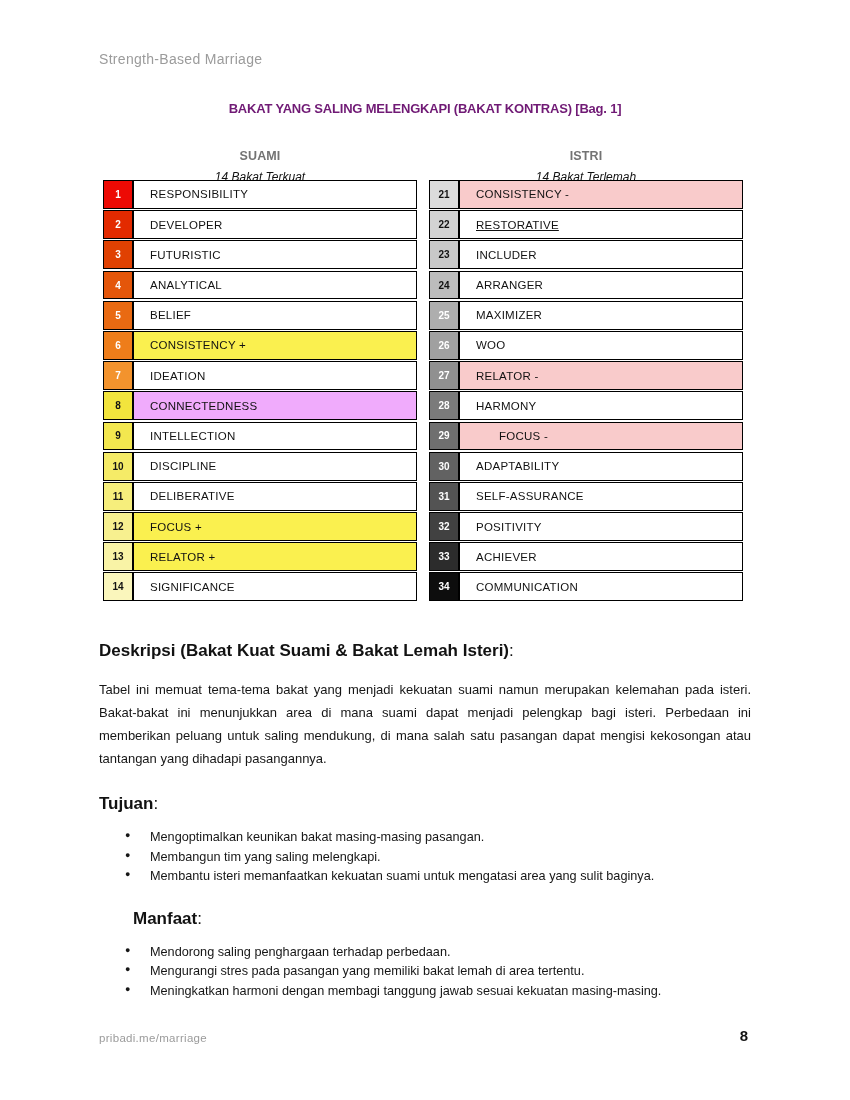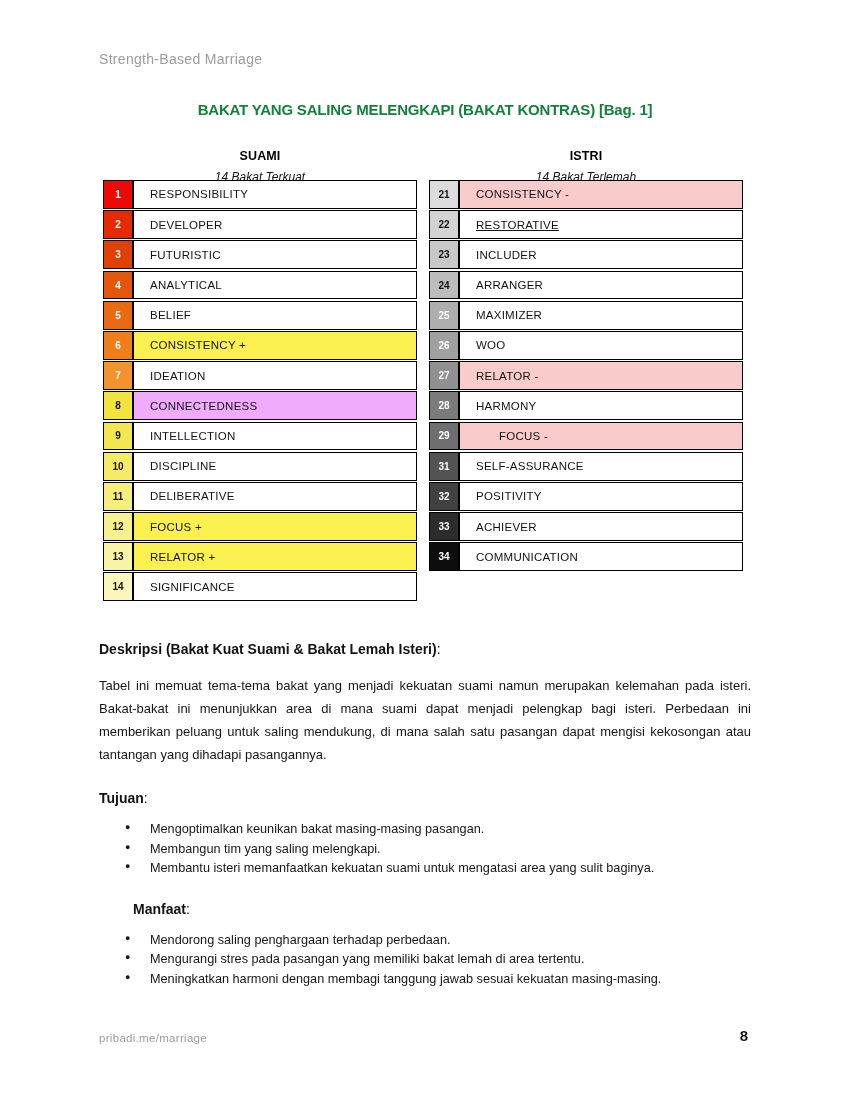--- a/index.html
+++ b/index.html
@@ -2,36 +2,36 @@
 <html><head>
 <meta charset="utf-8">
 <style>
   * { margin:0; padding:0; box-sizing:border-box; }
   html,body { background:#ffffff; }
   body { font-family:"Liberation Sans", sans-serif; color:#161616; }
   .page { position:relative; width:850px; height:1100px; background:#ffffff; overflow:hidden; }
 
   .doc-header { position:absolute; top:51px; left:99px; font-size:14px; color:#9b9b9b; letter-spacing:0.3px; }
   .doc-title  { position:absolute; top:101px; left:0; width:100%; text-align:center;
-                font-size:15px; font-weight:bold; color:#15803d; letter-spacing:-0.2px; }
+                font-size:13px; font-weight:bold; color:#701a75; letter-spacing:-0.2px; }
 
   .tables { position:absolute; top:149px; left:103px; width:640px; display:flex; justify-content:space-between; }
   .tcol { width:314px; }
   .tcol-head { text-align:center; height:31px; }
-  .tcol-title { font-size:12.5px; font-weight:bold; color:#000000; letter-spacing:0.1px; }
+  .tcol-title { font-size:12.5px; font-weight:bold; color:#737373; letter-spacing:0.1px; }
   .tcol-sub { font-size:12px; font-style:italic; color:#121212; margin-top:7px; }
   .ttable { display:flex; flex-direction:column; gap:1.3px; }
   .trow { display:flex; height:28.9px; }
   .tnum { width:30px; border:1.4px solid #000; display:flex; align-items:center; justify-content:center;
           font-size:10px; font-weight:bold; flex:none; }
   .tlabel { flex:1; border:1.4px solid #000; display:flex; align-items:center;
             padding-left:16px; font-size:11.5px; color:#121212; letter-spacing:0.25px; }
 
   .content { position:absolute; top:641px; left:99px; width:652px; }
-  .sec-head { font-size:14px; color:#121212; }
+  .sec-head { font-size:17px; color:#121212; }
   .sec-head .b { font-weight:bold; }
   .body-text { margin-top:17px; font-size:13px; line-height:1.77; text-align:justify; color:#161616; }
   .blist { margin-top:14px; list-style:none; }
   .blist li { position:relative; padding-left:51px; font-size:12.7px; line-height:1.54; color:#161616; }
   .blist li .dot { position:absolute; left:26px; top:1px; font-size:9px; }
   .gap-t { margin-top:24px; }
   .gap-m { margin-top:22px;padding-left:34px; }
 
   .doc-footer { position:absolute; top:1032px; left:99px; font-size:11.5px; color:#9b9b9b; letter-spacing:0.3px; }
   .page-num { position:absolute; top:1027px; right:102px; font-size:15px; font-weight:600; color:#121212; }
@@ -167,20 +167,24 @@
   <div class="trow">
     <div class="tnum" style="background: rgb(123, 123, 123); color: rgb(255, 255, 255);">28</div>
     <div class="tlabel" style="background: rgb(255, 255, 255);">HARMONY</div>
   </div>
 
   <div class="trow">
     <div class="tnum" style="background: rgb(111, 111, 111); color: rgb(255, 255, 255);">29</div>
     <div class="tlabel" style="background: rgb(249, 203, 203); padding-left: 39px;">FOCUS -</div>
   </div>
 
+  <div class="trow">
+    <div class="tnum" style="background: rgb(98, 98, 98); color: rgb(255, 255, 255);">30</div>
+    <div class="tlabel" style="background: rgb(255, 255, 255);">ADAPTABILITY</div>
+  </div>
 
   <div class="trow">
     <div class="tnum" style="background: rgb(83, 83, 83); color: rgb(255, 255, 255);">31</div>
     <div class="tlabel" style="background: rgb(255, 255, 255);">SELF-ASSURANCE</div>
   </div>
 
   <div class="trow">
     <div class="tnum" style="background: rgb(65, 65, 65); color: rgb(255, 255, 255);">32</div>
     <div class="tlabel" style="background: rgb(255, 255, 255);">POSITIVITY</div>
   </div>

